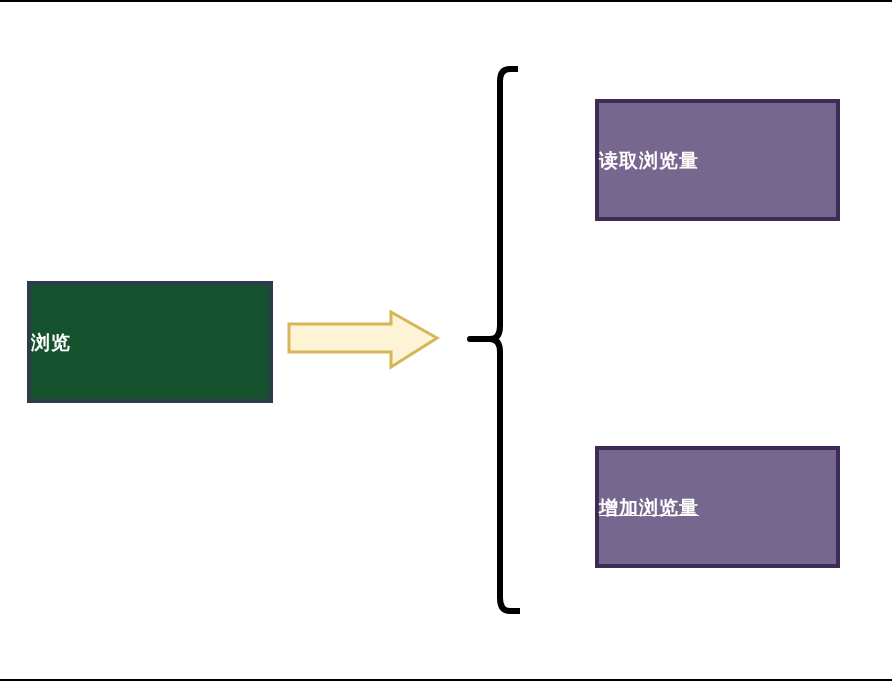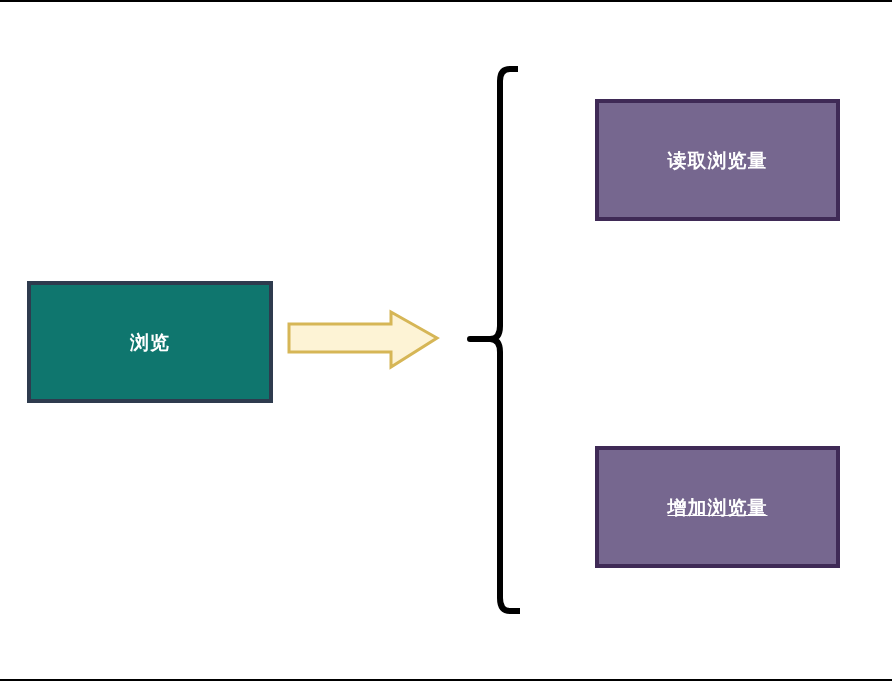--- a/index.html
+++ b/index.html
@@ -25,34 +25,33 @@
     background: #000000;
   }
   .rule.top { top: 0px; }
   .rule.bottom { top: 679px; }
 
   .node {
     position: absolute;
     box-sizing: border-box;
     display: flex;
     align-items: center;
-    justify-content: center;
     color: #ffffff;
     font-weight: bold;
     font-size: 19px;
     letter-spacing: 1px;
     text-align: center;
     line-height: 1.2;
   }
   .node-source {
     left: 27px;
     top: 281px;
     width: 246px;
     height: 122px;
-    background: #0f766e;
+    background: #14532d;
     border: 4px solid #2e3b4e;
   }
   .node-target {
     left: 595px;
     width: 245px;
     height: 122px;
     background: #76678f;
     border: 4px solid #3f2a56;
   }
   .node-target-1 { top: 99px; }

